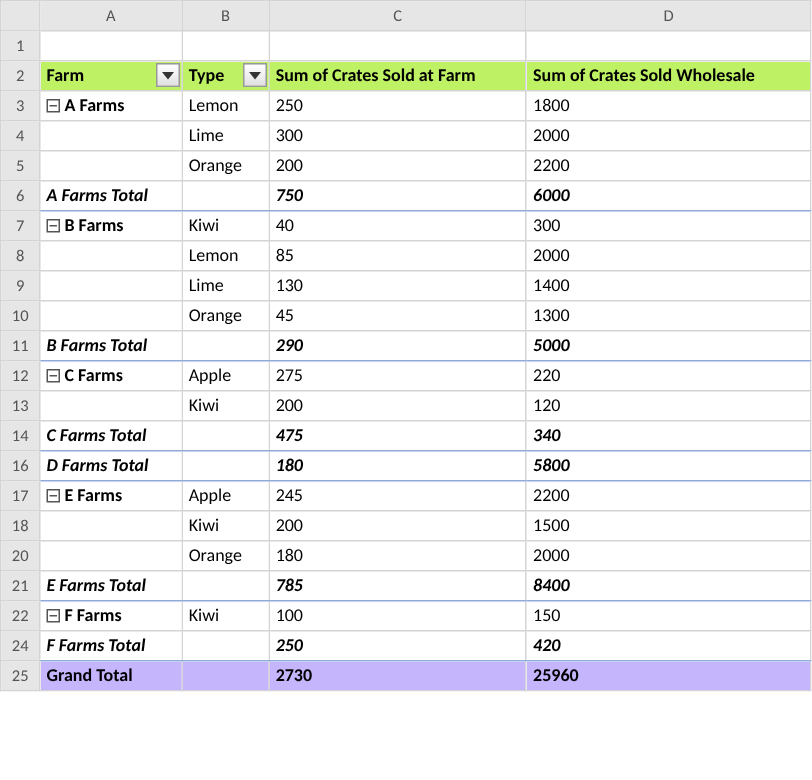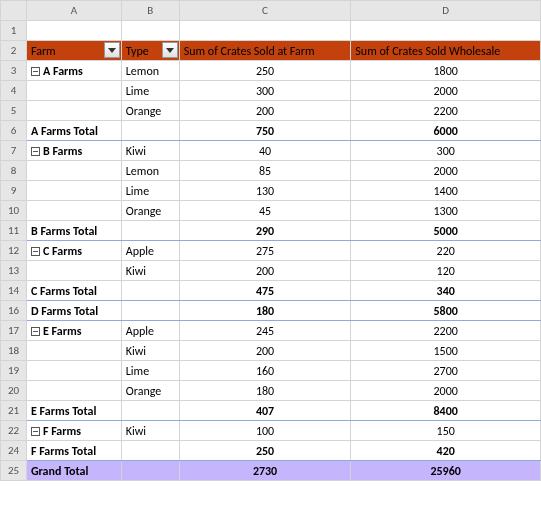--- a/index.html
+++ b/index.html
@@ -7,25 +7,25 @@
   .sheet { display: table; border-collapse: collapse; width: 541px; }
   .row { display: table-row; }
   .cell { display: table-cell; border: 1px solid #d4d4d4; padding: 2px 4px; height: 20px; vertical-align: middle; position: relative; background: #fff; }
   .row-hdr { background: #e6e6e6; text-align: center; color: #555; font-size: 11px; width: 26px; }
   .col-hdr { background: #e6e6e6; text-align: center; color: #555; font-size: 11px; }
   .corner { background: #e6e6e6; width: 26px; }
   .col-A { width: 95px; }
   .col-B { width: 58px; }
   .col-C { width: 172px; }
   .col-D { width: 190px; }
-  .num { text-align: center; }
+  .num { text-align: left; }
   .bold { font-weight: bold; }
-  .pv-header { background: #c2410c; font-weight: normal; }
+  .pv-header { background: #bef264; font-weight: bold; }
   .pv-total { background: #c4b5fd; font-weight: bold; }
-  .pv-subtotal td, .subtotal-cell { border-top: 1px solid #8faadc !important; border-bottom: 1px solid #8faadc !important; }
+  .pv-subtotal td, .subtotal-cell { border-top: 1px solid #8faadc !important; border-bottom: 1px solid #8faadc !important; font-style: italic; }
   .dropdown { position: absolute; right: 1px; top: 1px; width: 16px; height: 16px; border: 1px solid #999; background: linear-gradient(#fff,#e0e0e0); }
   .dropdown svg { position: absolute; top: 3px; left: 3px; }
   .collapse-box { display: inline-block; width: 9px; height: 9px; border: 1px solid #555; margin-right: 3px; vertical-align: middle; position: relative; }
   .collapse-box::before { content: ""; position: absolute; left: 1px; right: 1px; top: 3px; border-top: 1px solid #555; }
 </style>
 </head>
 <body>
 
 <div class="sheet">
 
@@ -158,38 +158,31 @@
       <div class="cell col-D num">2200</div>
     </div>
     <div class="row">
       <div class="cell row-hdr">18</div>
       <div class="cell col-A"></div>
       <div class="cell col-B">Kiwi</div>
       <div class="cell col-C num">200</div>
       <div class="cell col-D num">1500</div>
     </div>
     <div class="row">
-      <div class="cell row-hdr">19</div>
-      <div class="cell col-A"></div>
-      <div class="cell col-B">Lime</div>
-      <div class="cell col-C num">160</div>
-      <div class="cell col-D num">2700</div>
-    </div>
-    <div class="row">
       <div class="cell row-hdr">20</div>
       <div class="cell col-A"></div>
       <div class="cell col-B">Orange</div>
       <div class="cell col-C num">180</div>
       <div class="cell col-D num">2000</div>
     </div>
     <div class="row">
       <div class="cell row-hdr">21</div>
       <div class="cell col-A bold subtotal-cell">E Farms Total</div>
       <div class="cell col-B bold subtotal-cell"></div>
-      <div class="cell col-C bold subtotal-cell num">407</div>
+      <div class="cell col-C bold subtotal-cell num">785</div>
       <div class="cell col-D bold subtotal-cell num">8400</div>
     </div>
     <div class="row">
       <div class="cell row-hdr">22</div>
       <div class="cell col-A"><span class="collapse-box"></span><span class="bold">F Farms</span></div>
       <div class="cell col-B">Kiwi</div>
       <div class="cell col-C num">100</div>
       <div class="cell col-D num">150</div>
     </div>
     <div class="row">

